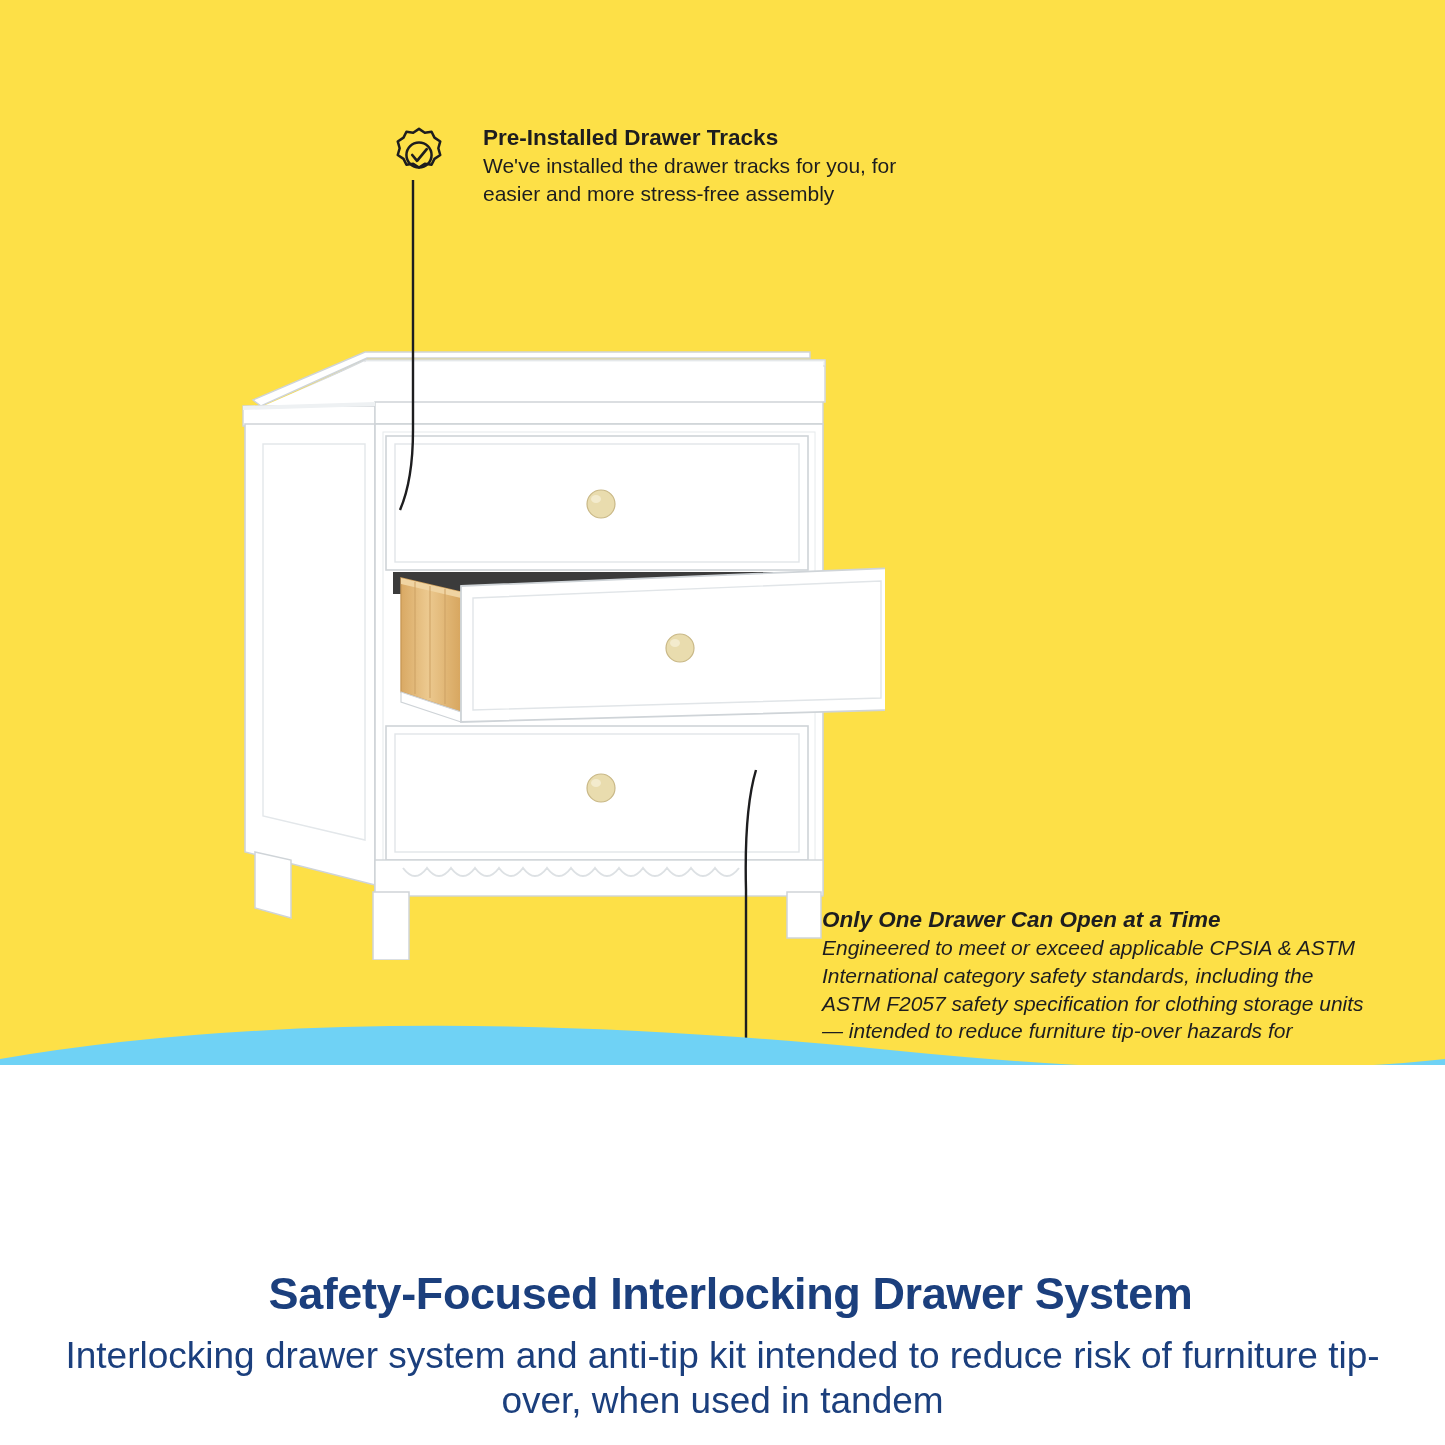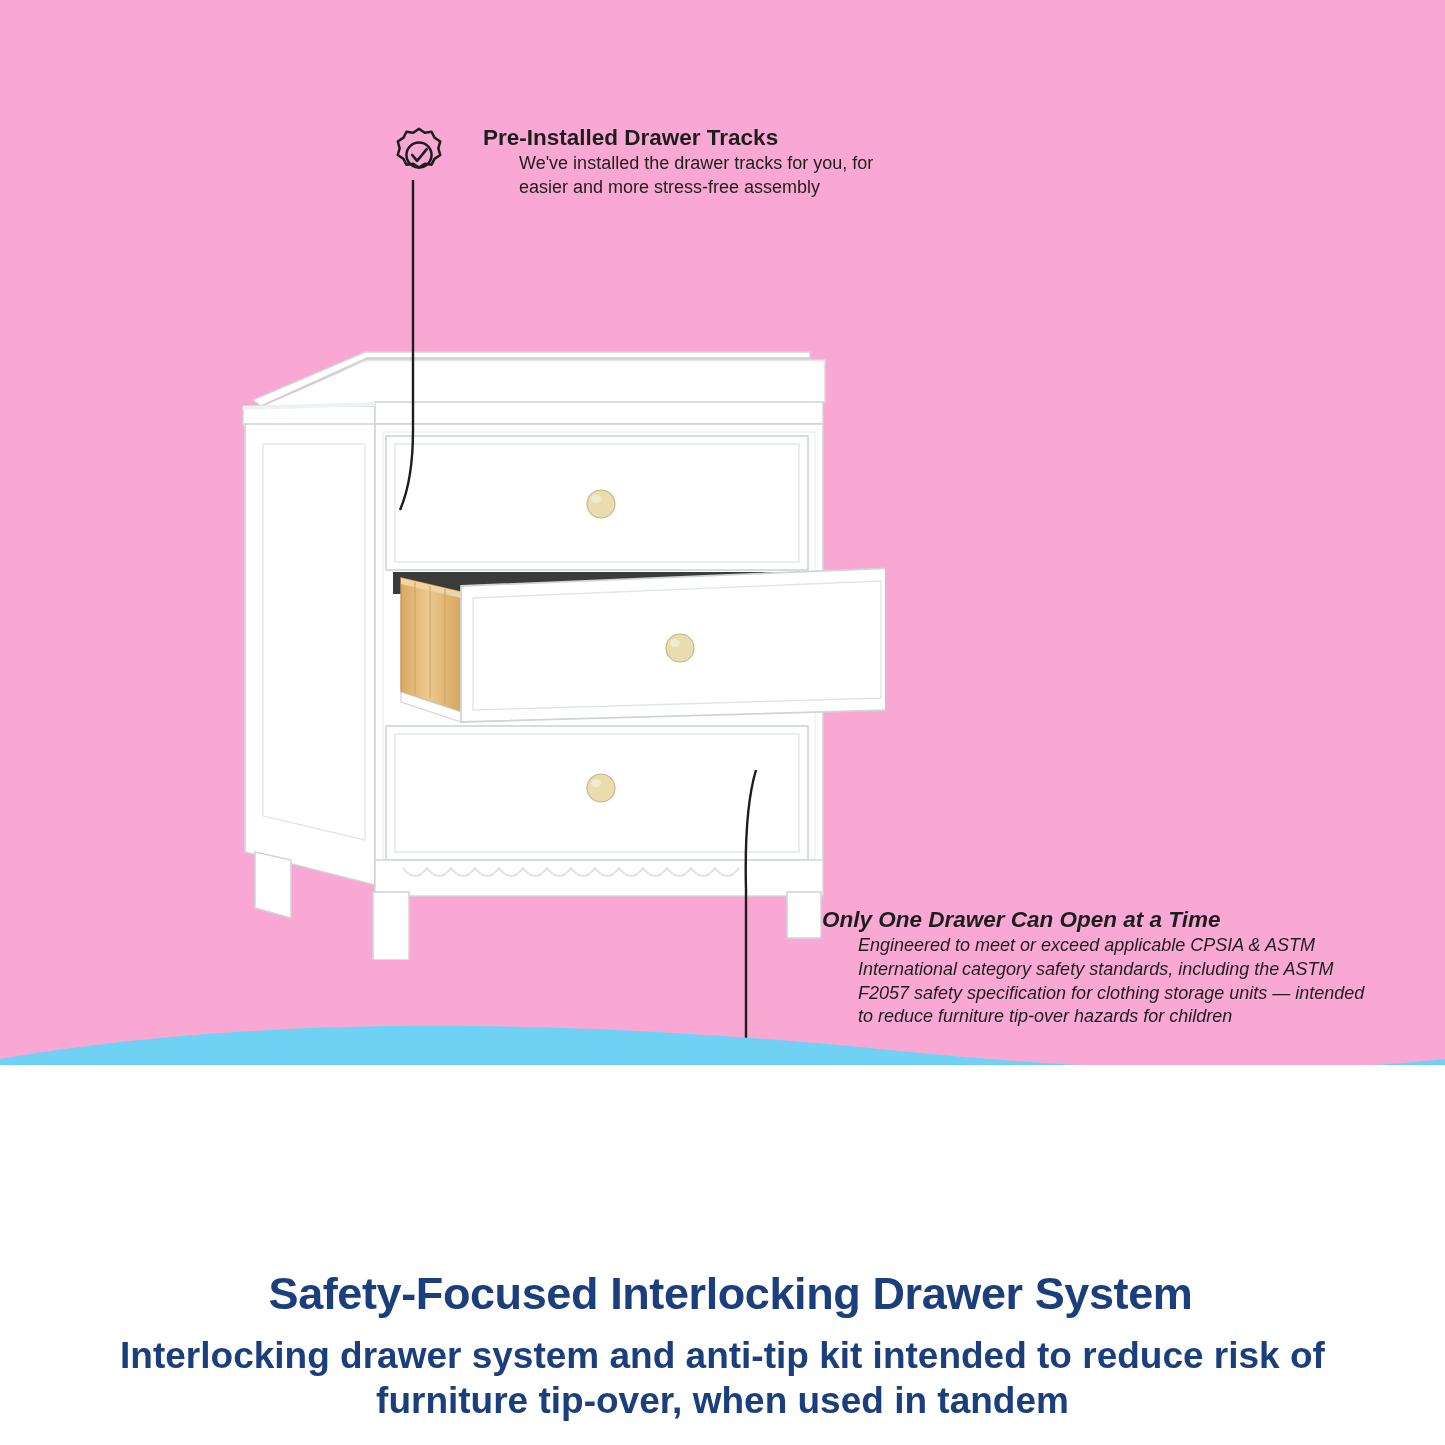--- a/index.html
+++ b/index.html
@@ -10,21 +10,21 @@
     width: 1445px;
     height: 1445px;
     background: #ffffff;
     font-family: "Liberation Sans", sans-serif;
     overflow: hidden;
   }
   #stage {
     position: relative;
     width: 1445px;
     height: 1445px;
-    background: #f9a8d4;
+    background: #fde047;
     overflow: hidden;
   }
   
   #bottom-banner {
     position: absolute;
     left: 0;
     bottom: 0;
     width: 1445px;
     height: 380px;
     background: #ffffff;
@@ -52,34 +52,33 @@
     color: #1b3f7d;
     margin-bottom: 14px;
     line-height: 1.08;
     padding-left: 16px;
   }
   #banner-sub {
     font-size: 37px;
     color: #1b3f7d;
     line-height: 1.22;
     padding: 0 40px;
-    font-weight: bold;
+    font-weight: normal;
   }
   
   .callout-title {
     font-size: 22.5px;
     font-weight: bold;
     color: #1d1d1f;
     line-height: 1.25;
   }
   .callout-body {
-    font-size: 18px;
+    font-size: 21px;
     color: #1d1d1f;
     line-height: 1.32;
-    margin-left: 36px;
   }
   #callout-top {
     position: absolute;
     left: 483px;
     top: 124px;
     width: 420px;
   }
   #callout-bottom {
     position: absolute;
     left: 822px;

